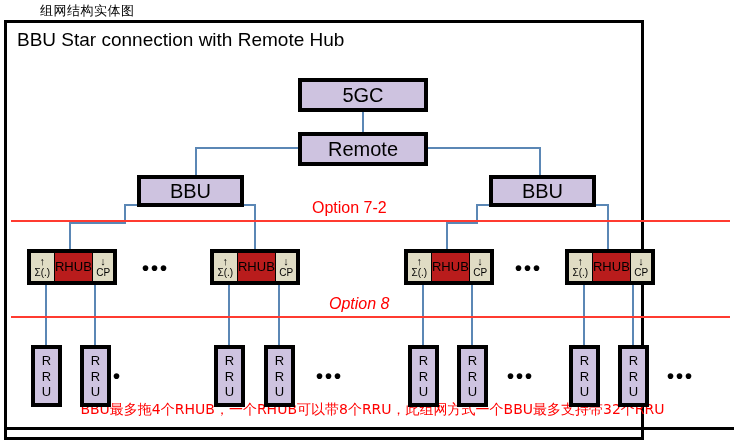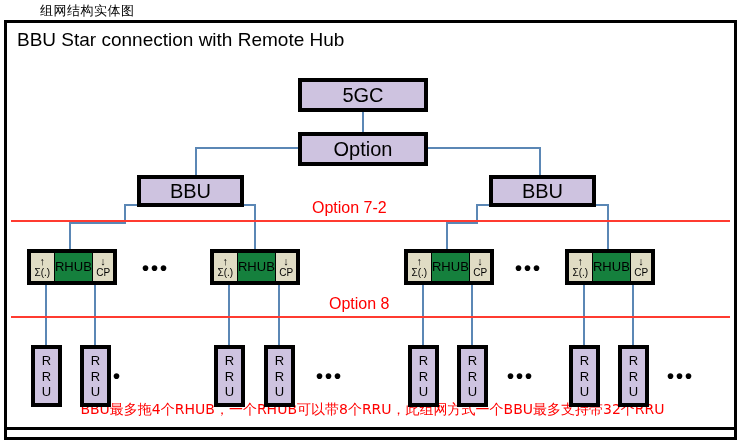--- a/index.html
+++ b/index.html
@@ -14,21 +14,21 @@
   #doc-title{
     position:absolute;left:40px;top:2px;
     font-size:13px;font-weight:normal;color:#000;
     font-family:"DejaVu Sans","Liberation Sans",sans-serif;
     letter-spacing:0.5px;
     white-space:nowrap;
   }
   
   #frame{
     position:absolute;left:4px;top:20px;
-    width:733px;height:420px;
+    width:640px;height:420px;
     border:3px solid #000;
     box-sizing:border-box;
     background:#fff;
   }
   #canvas{position:absolute;left:0;top:0;width:727px;height:414px;}
   
   #heading{
     position:absolute;left:10px;top:6px;
     font-size:19px;color:#000;
     white-space:nowrap;
@@ -53,21 +53,21 @@
     display:flex;
     z-index:4;
   }
   .rhub .cell{
     box-sizing:border-box;
     display:flex;flex-direction:column;
     align-items:center;justify-content:center;
     background:#e0dcc4;
     line-height:1.05;
   }
-  .rhub .cell.mid{background:#15803d;justify-content:center;}
+  .rhub .cell.mid{background:#b91c1c;justify-content:center;}
   .rhub .arrow{font-size:11px;}
   .rhub .sub{font-size:10px;}
   .rhub .midtxt{font-size:13px;}
   .rhub .sep{width:2px;background:#000;}
   
   .rru{
     position:absolute;
     box-sizing:border-box;
     border:4px solid #000;
     background:#cec3e0;
@@ -150,33 +150,33 @@
         <line x1="4" y1="198" x2="723" y2="198"></line>
         <line x1="4" y1="294" x2="723" y2="294"></line>
       </g>
     </svg>
 
     <div class="node big" style="left:291px;top:55px;width:130px;height:34px;">
       <span>5GC</span>
     </div>
 
     <div class="node big" style="left:291px;top:109px;width:130px;height:34px;">
-      <span>Option</span>
+      <span>Remote</span>
     </div>
 
     <div class="node big" style="left:130px;top:152px;width:107px;height:32px;">
       <span>BBU</span>
     </div>
 
     <div class="node big" style="left:482px;top:152px;width:107px;height:32px;">
       <span>BBU</span>
     </div>
 
     <div class="opt-label" style="left:305px;top:176px;">Option 7-2</div>
-    <div class="opt-label" style="left:322px;top:272px;">Option 8</div>
+    <div class="opt-label" style="left:322px;top:272px;font-style:italic;">Option 8</div>
 
     <div class="rhub" style="left:20px;top:226px;width:90px;height:36px;">
       <div class="cell" style="width:32px;">
         <span class="arrow">↑</span>
         <span class="sub">Σ(.)</span>
       </div>
       <div class="sep"></div>
       <div class="cell mid" style="flex:1;">
         <span class="midtxt">RHUB</span>
       </div>

